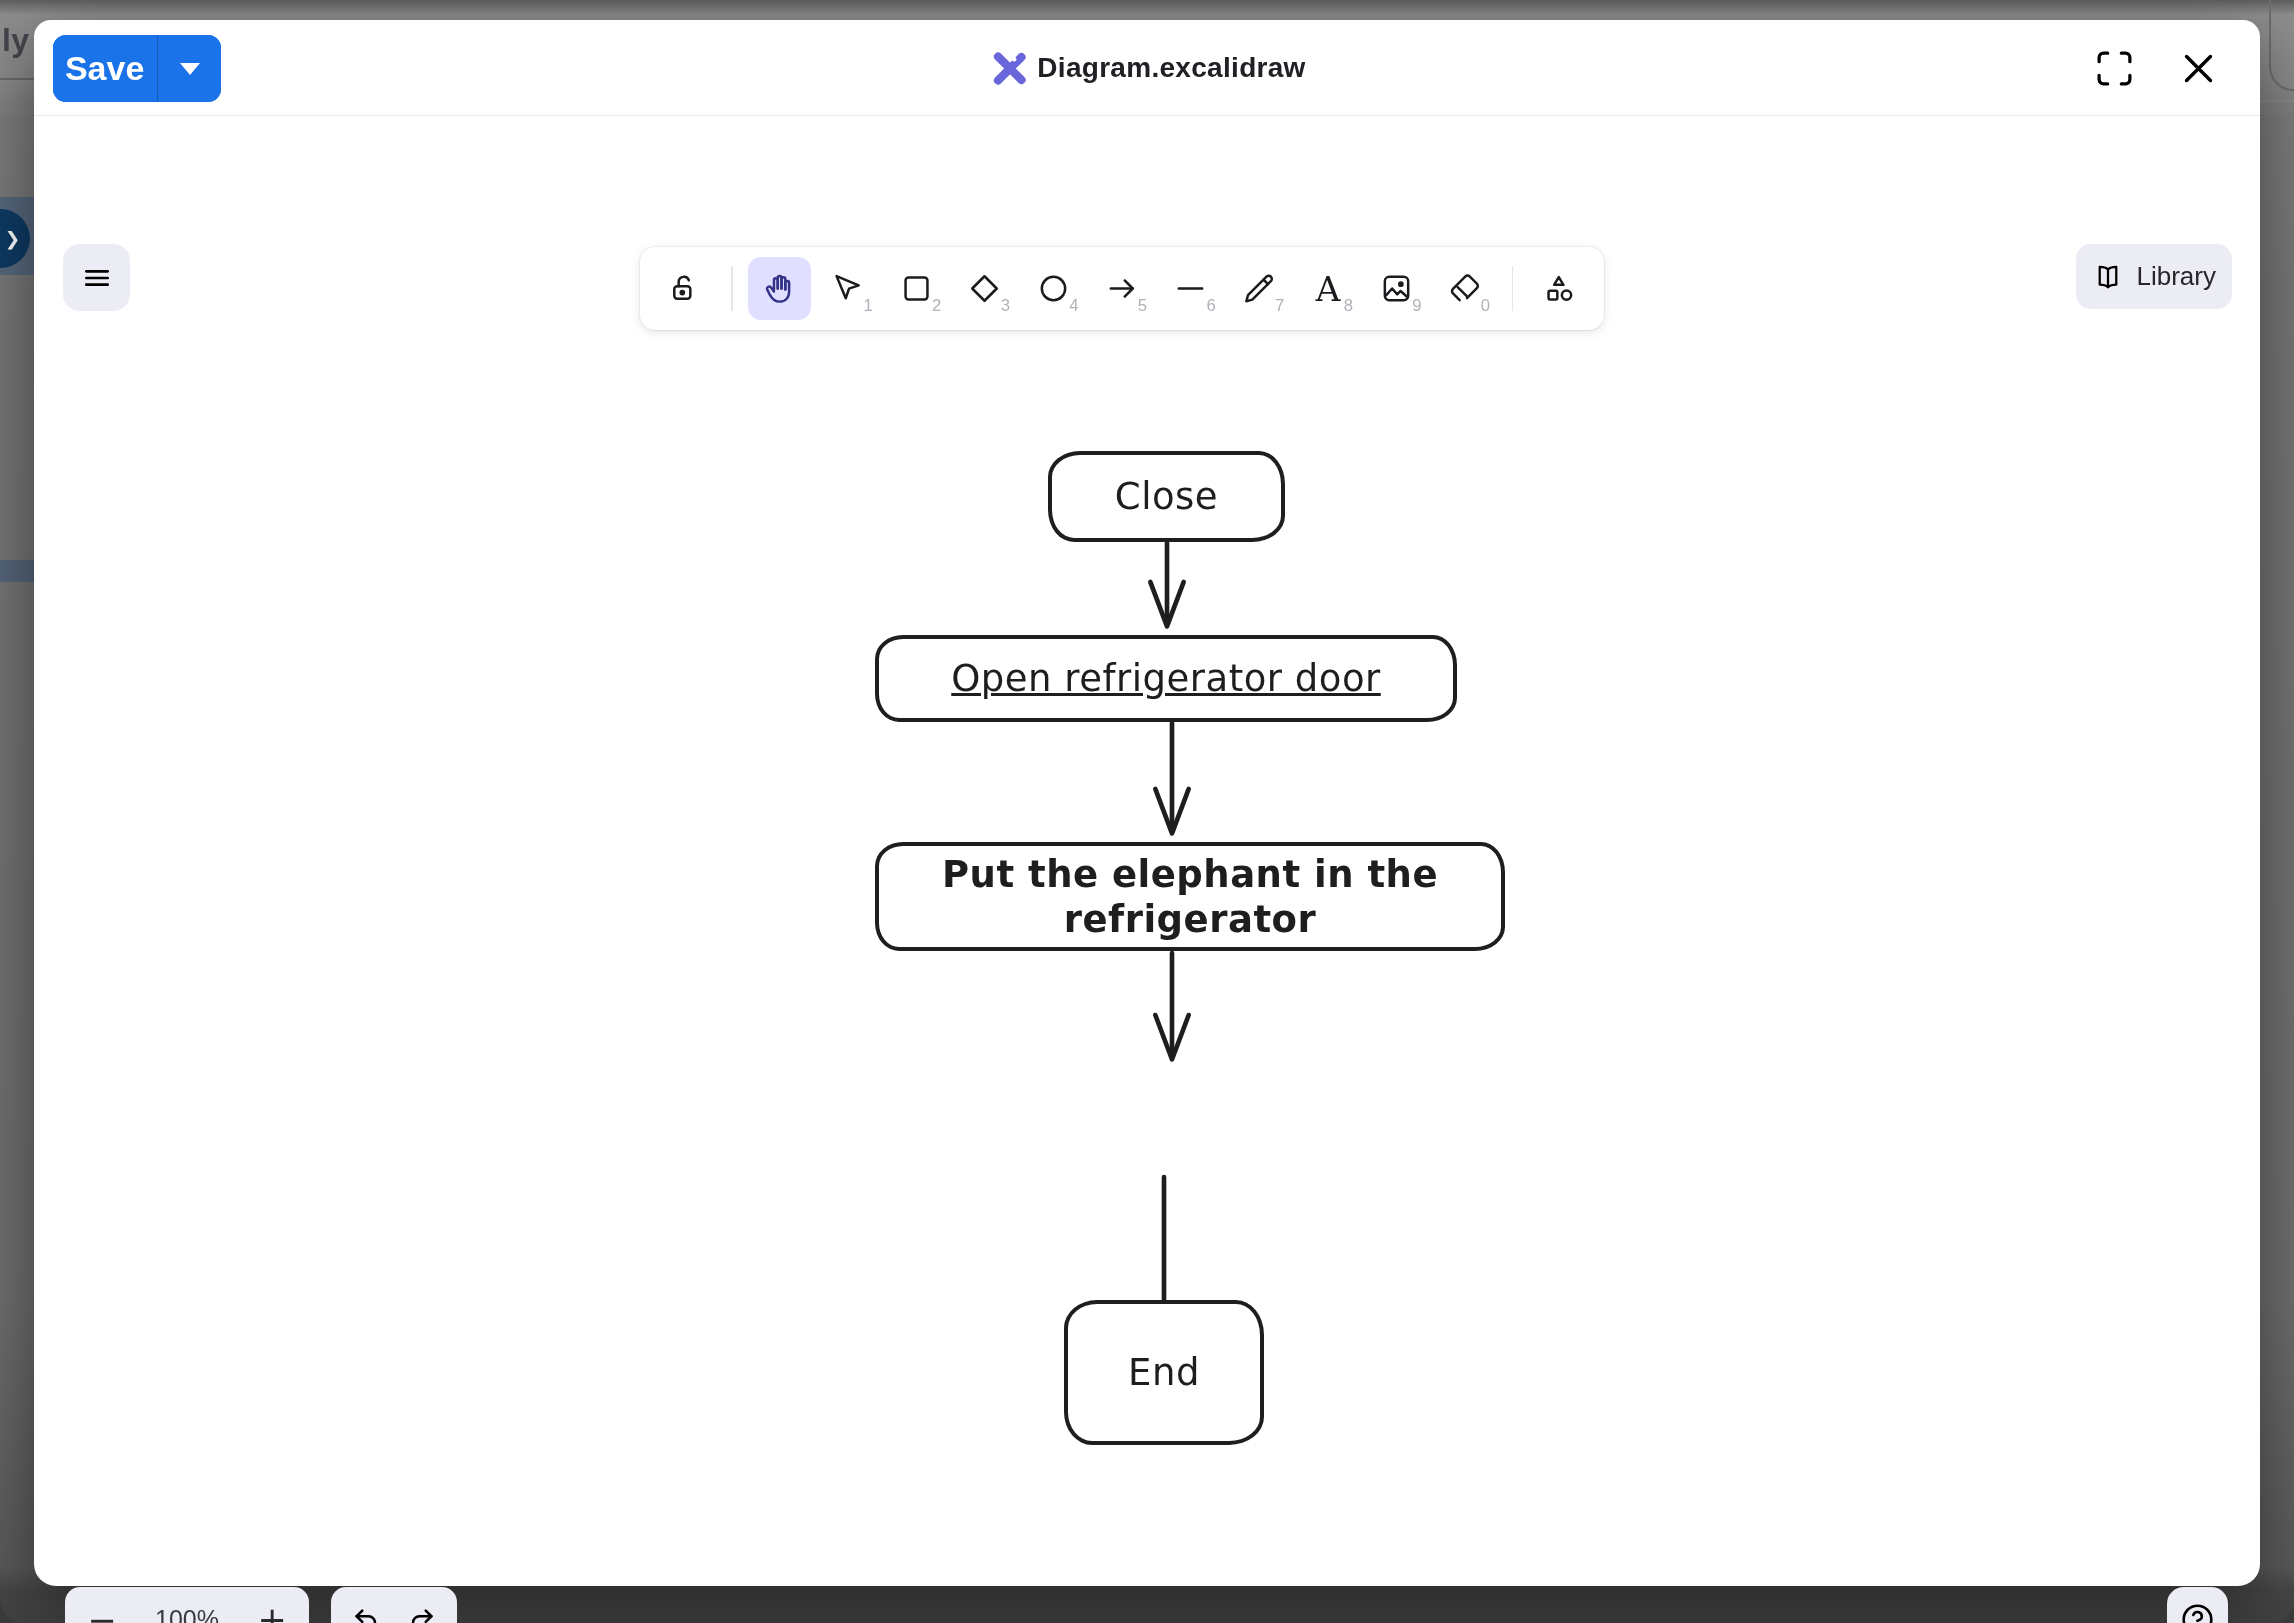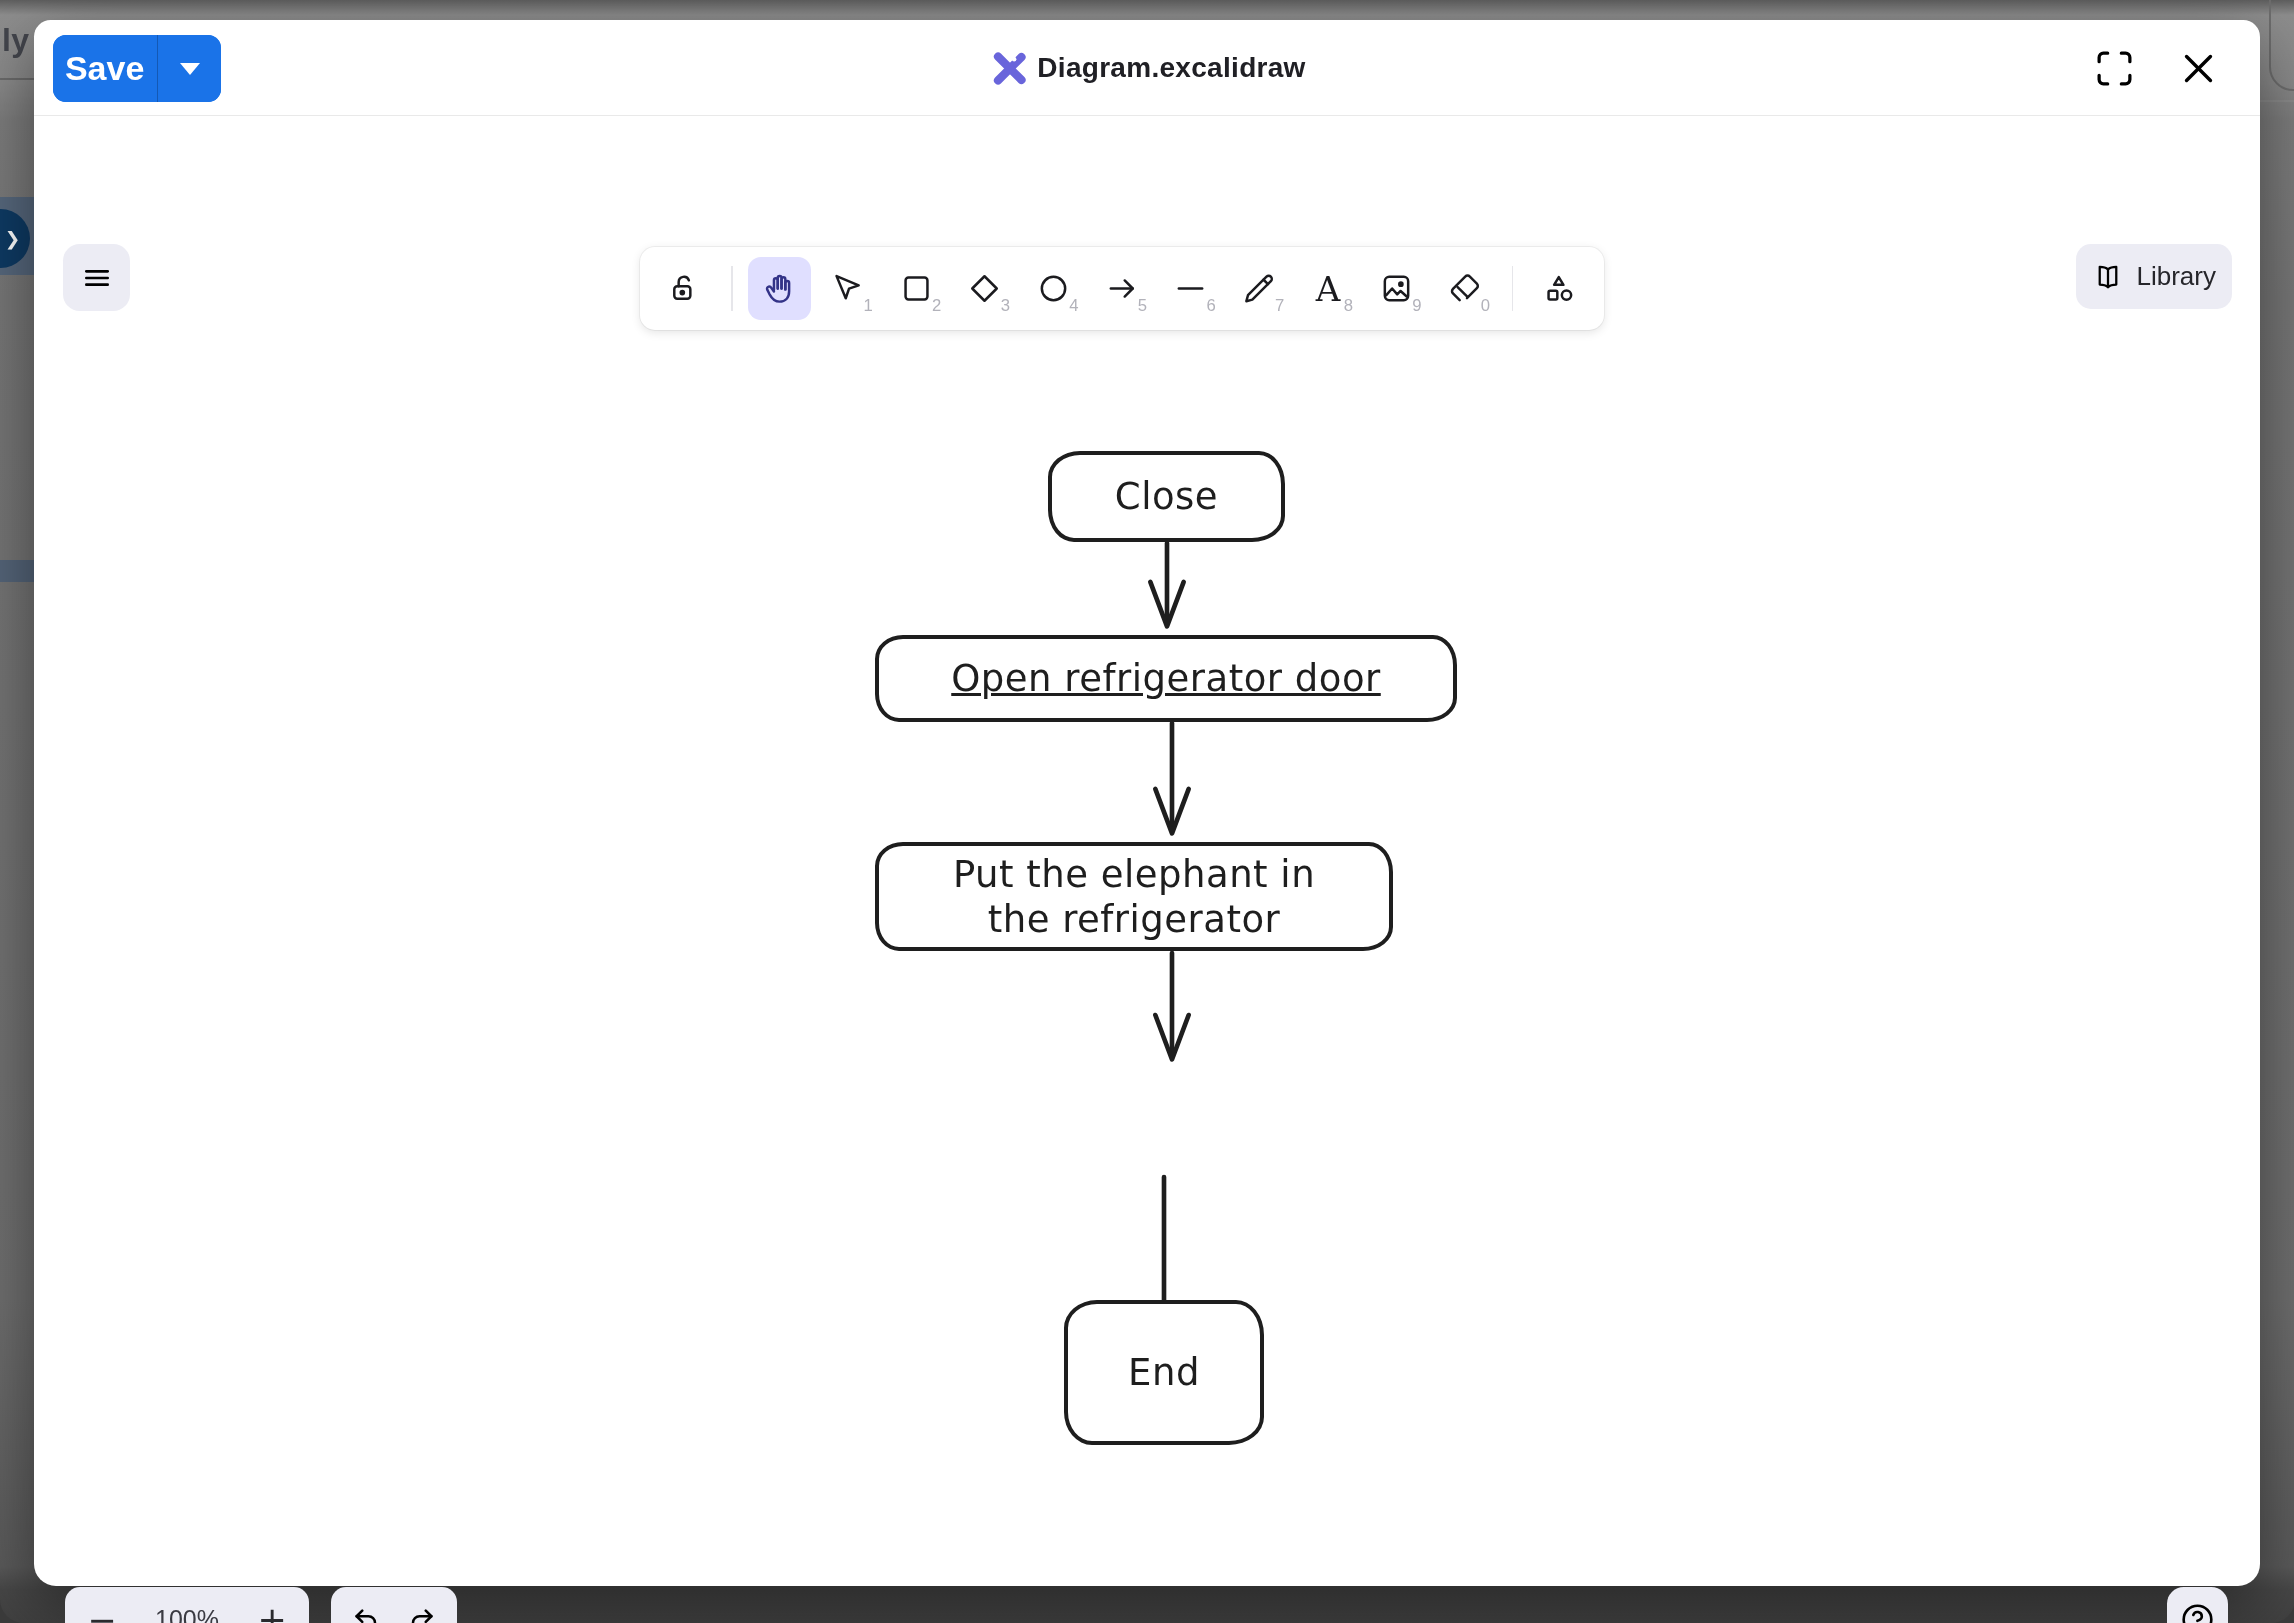--- a/index.html
+++ b/index.html
@@ -120,21 +120,21 @@
   
   .node {
     position:absolute; background:#fff;
     border:4.2px solid #1e1e1e;
     display:flex; align-items:center; justify-content:center; text-align:center;
     font-family:"DejaVu Sans",sans-serif; font-size:37px; color:#1e1e1e;
     letter-spacing:0.5px; line-height:1.22; cursor:move;
   }
   .node-start { left:1014px; top:335px; width:237px; height:91px; border-radius:32px 26px 33px 26px / 26px 33px 26px 32px; }
   .node-open  { left:841px;  top:519px; width:582px; height:87px; border-radius:28px 24px 30px 24px / 24px 30px 24px 28px;text-decoration:underline; }
-  .node-put   { left:841px;  top:726px; width:518px; height:109px; border-radius:28px 24px 30px 24px / 24px 30px 24px 28px; padding:0 56px; }
+  .node-put   { left:841px;  top:726px; width:630px; height:109px; border-radius:28px 24px 30px 24px / 24px 30px 24px 28px; padding:0 56px;font-weight:bold; }
   .node-close { left:841px;  top:950px; width:594px; height:110px; border-radius:28px 24px 30px 24px / 24px 30px 24px 28px; }
   .node-end   { left:1030px; top:1184px; width:200px; height:145px; border-radius:33px 28px 35px 28px / 28px 35px 28px 33px; }
   .flow-arrow { position:absolute; overflow:visible; }
   .flow-arrow * { stroke:#1e1e1e; stroke-width:5; fill:none; stroke-linecap:round; stroke-linejoin:round; }
 
   
   .zoom-pill {
     position:absolute; left:31px; top:1471px; width:244px; height:65px;
     background:#ececf4; border-radius:15px;
     display:flex; align-items:center; justify-content:space-between; padding:0 7.4px;

